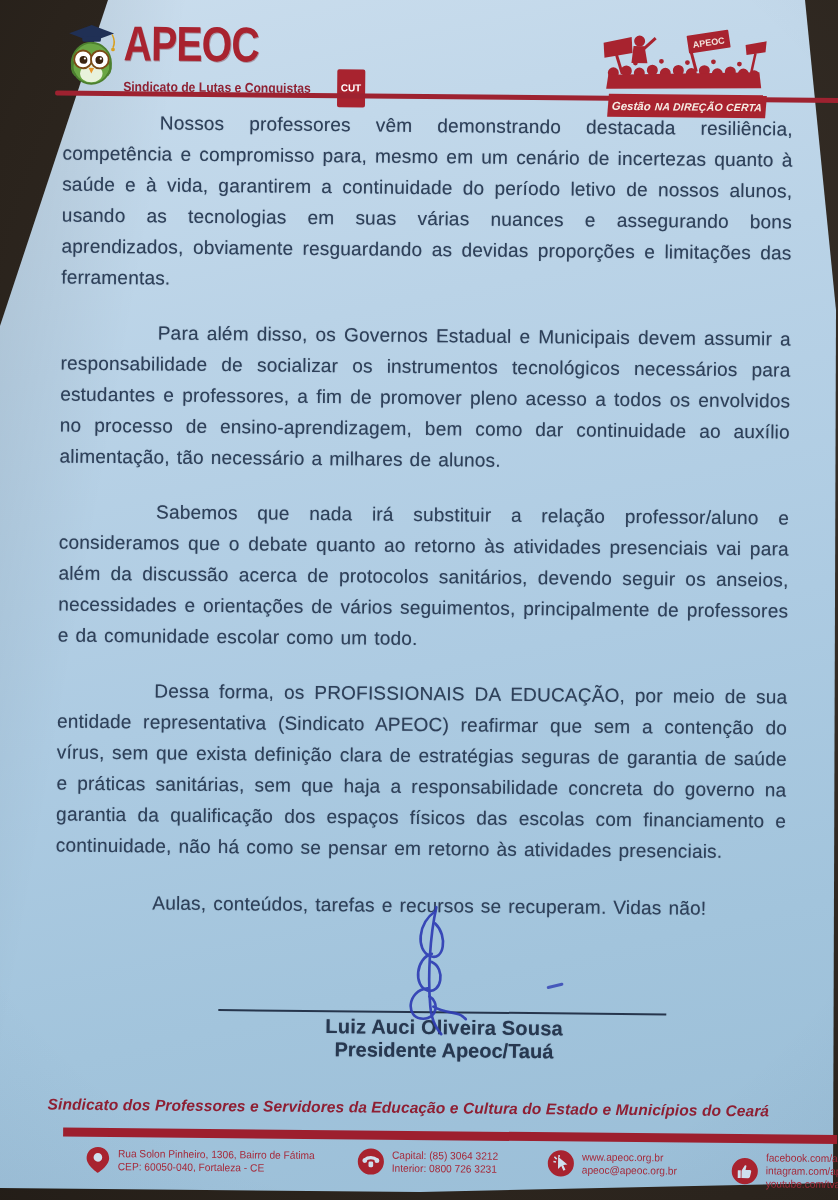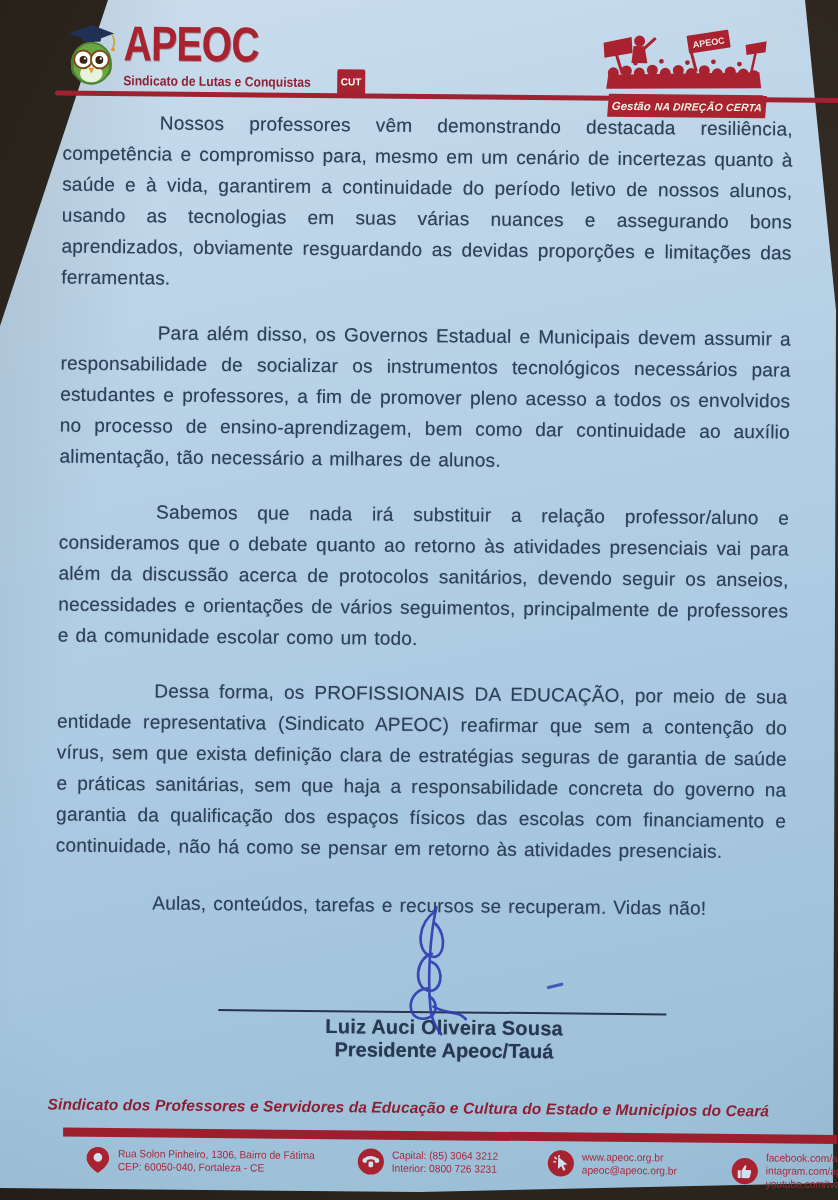--- a/index.html
+++ b/index.html
@@ -24,21 +24,21 @@
   
   .logo{position:absolute;left:64px;top:20px;display:flex;align-items:flex-start;}
   .owl{width:56px;height:62px;margin-top:4px;}
   .logo-col{margin-left:4px;}
   .org-name{font-size:49px;font-weight:bold;color:#a8232f;line-height:46px;
     transform:scaleX(0.8);transform-origin:left;letter-spacing:-1px;
     text-shadow:1px 1px 0 rgba(110,20,30,.35);}
   .org-sub{display:flex;align-items:center;gap:5px;margin-top:1px;}
   .org-tagline{font-size:13.5px;font-weight:bold;color:#8e2133;transform:scaleX(.9);transform-origin:left;white-space:nowrap;}
   .org-badge{font-size:10px;font-weight:bold;color:#fff;background:#a8232f;
-    padding:7px 4px;border-radius:2px;line-height:12px;}
+    padding:13px 4px;border-radius:2px;line-height:12px;}
   .header-rule{position:absolute;left:56px;right:-8px;top:91px;height:4.5px;background:#9e2230;border-radius:2px;}
 
   .banner{position:absolute;left:596px;top:22px;width:180px;}
   .banner-caption{width:152px;margin-left:13px;margin-top:-3px;background:#a8232f;
     color:#f6ece4;text-align:center;padding:2px 3px 3px;transform:skewX(-4deg);
     white-space:nowrap;}
   .banner-caption .lead{font-style:italic;font-weight:bold;font-size:11.5px;margin-right:4px;}
   .banner-caption .rest{font-style:italic;font-weight:bold;font-size:10.5px;letter-spacing:.2px;}
 
   

